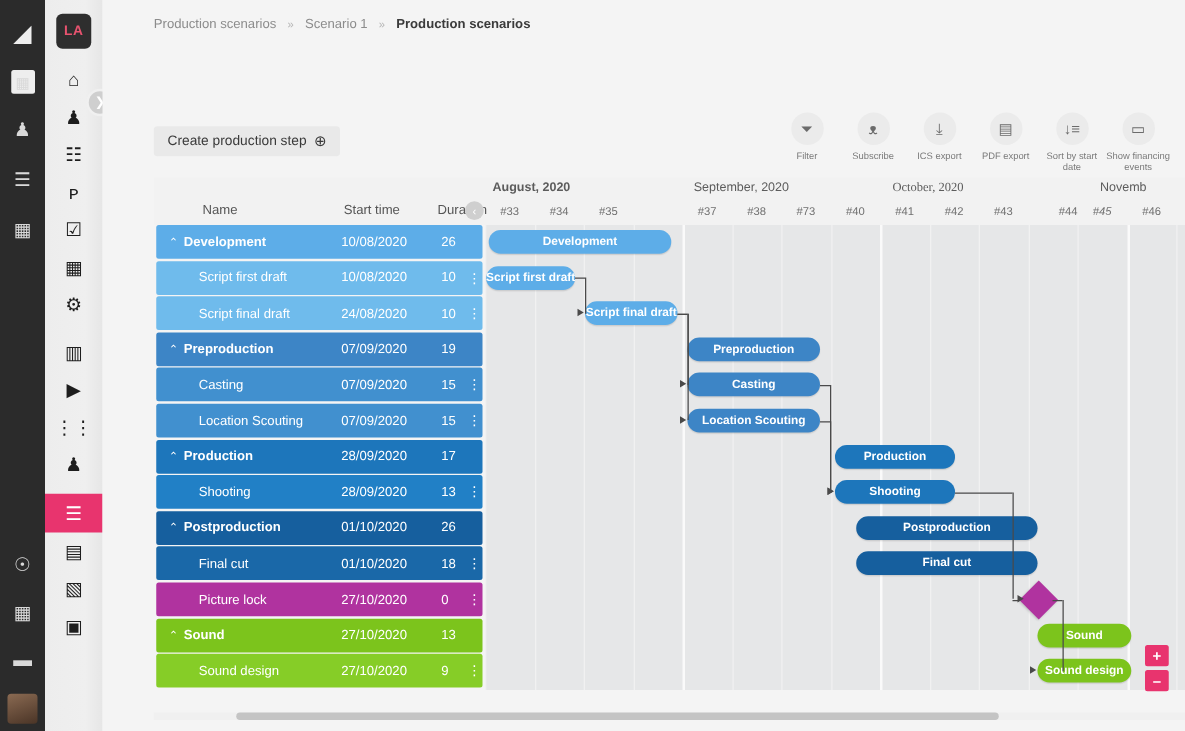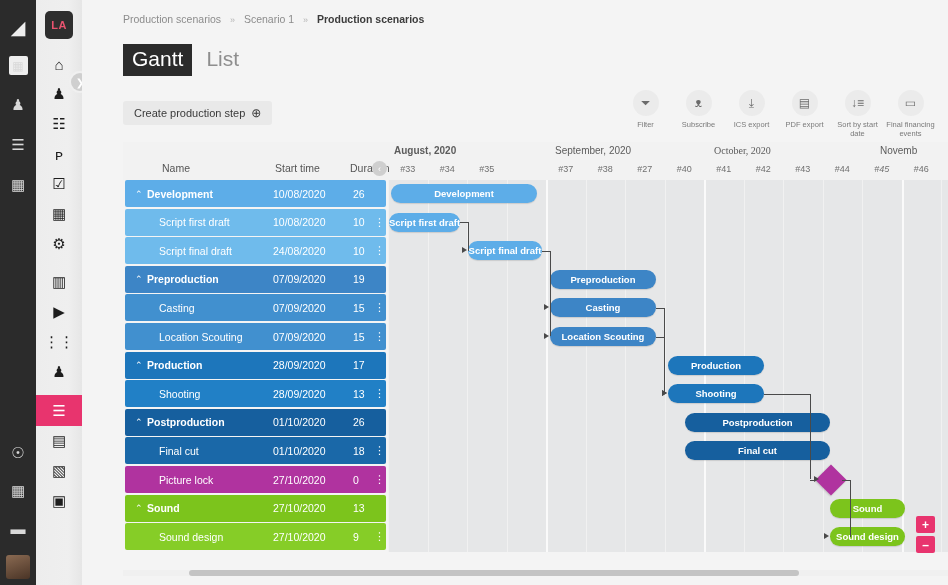--- a/index.html
+++ b/index.html
@@ -179,24 +179,20 @@
   <div class="main">
 
     <div class="crumbs">
       <span>Production scenarios</span>
       <span class="sep">»</span>
       <span>Scenario 1</span>
       <span class="sep">»</span>
       <span class="cur">Production scenarios</span>
     </div>
 
-    <div class="tabs">
-      <div class="tab active">Gantt</div>
-      <div class="tab">List</div>
-    </div>
 
     <div class="create-btn">
       <span>Create production step</span>
       <span class="plus">⊕</span>
     </div>
 
     <div class="toolbar" id="toolbar">
         <div class="tb-item">
           <div class="tb-circle">⏷</div>
           <div class="tb-label">Filter</div>
@@ -212,21 +208,21 @@
         <div class="tb-item">
           <div class="tb-circle">▤</div>
           <div class="tb-label">PDF export</div>
         </div>
         <div class="tb-item">
           <div class="tb-circle">↓≡</div>
           <div class="tb-label">Sort by start date</div>
         </div>
         <div class="tb-item">
           <div class="tb-circle">▭</div>
-          <div class="tb-label">Final financing events</div>
+          <div class="tb-label">Show financing events</div>
         </div>
       </div>
 
     <div class="panel">
 
       <div class="grid-head">
         <div class="th-name">
           <div class="hc c-name">Name</div>
           <div class="hc c-start">Start time</div>
           <div class="hc c-dur">Duration</div>
@@ -239,26 +235,26 @@
               <div class="month" style="left: 326px; font-family: Liberation Serif, serif;">October, 2020</div>
               <div class="month" style="left: 492px; text-align: right;">Novemb</div>
             </div>
           <div class="weeks" id="weeks">
               <div class="week" style="left: 0px;">#33</div>
               <div class="week" style="left: 39.5px;">#34</div>
               <div class="week" style="left: 79px;">#35</div>
               <div class="week" style="left: 118.5px; margin-top: 20px;">#36</div>
               <div class="week" style="left: 158px;">#37</div>
               <div class="week" style="left: 197.5px;">#38</div>
-              <div class="week" style="left: 237px;">#27</div>
+              <div class="week" style="left: 237px;">#73</div>
               <div class="week" style="left: 276.5px;">#40</div>
               <div class="week" style="left: 316px;">#41</div>
               <div class="week" style="left: 355.5px;">#42</div>
               <div class="week" style="left: 395px;">#43</div>
-              <div class="week" style="left: 434.5px;">#44</div>
+              <div class="week" style="left: 434.5px; text-align: right;">#44</div>
               <div class="week" style="left: 474px; font-style: italic;">#45</div>
               <div class="week" style="left: 513.5px;">#46</div>
             </div>
         </div>
       </div>
 
       <div class="body">
         <div class="tbl" id="tbl">
             <div class="row parent" style="top: 0px; background: rgb(93, 173, 232);">
               <div class="caret">⌃</div>

